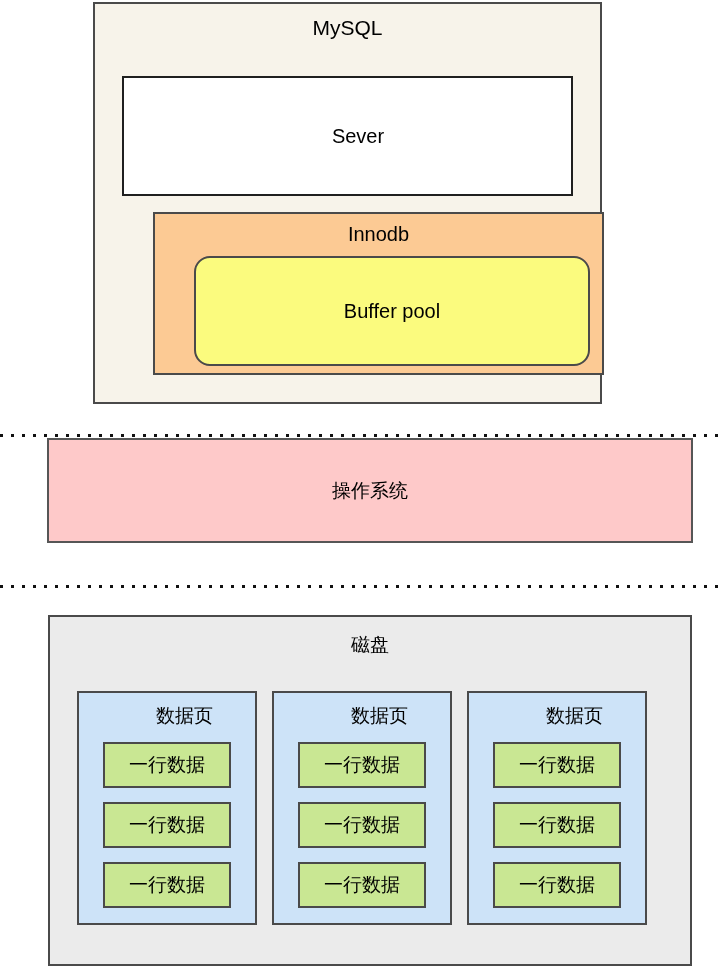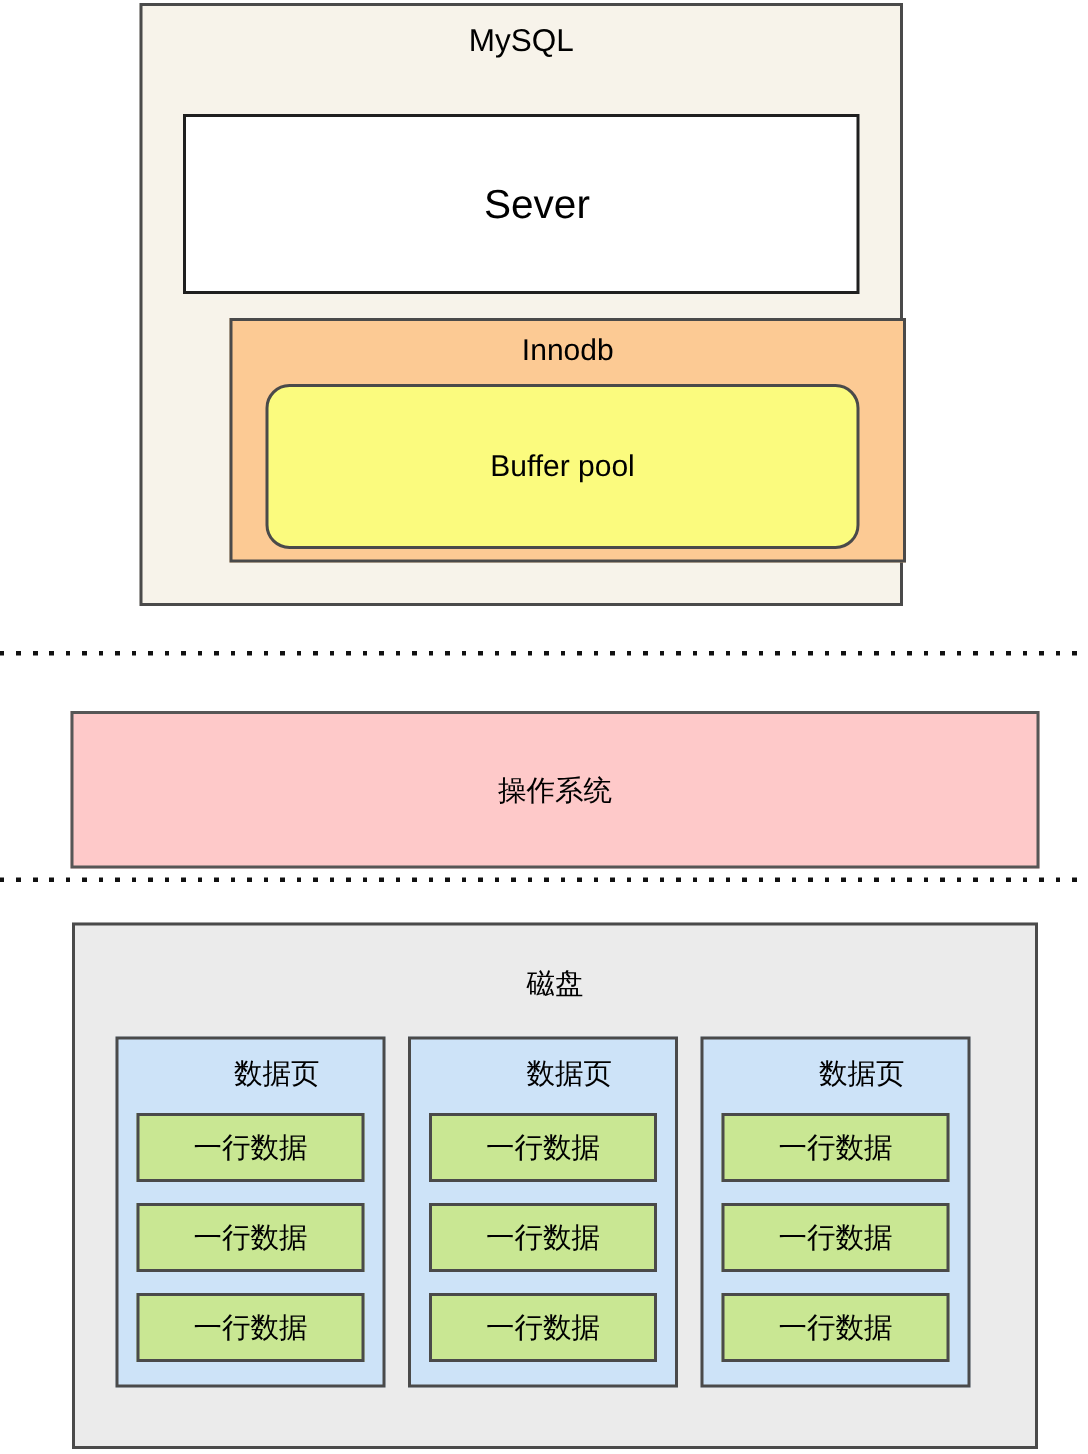--- a/index.html
+++ b/index.html
@@ -34,39 +34,39 @@
     text-align: center;
     font-size: 21px;
   }
   .server-box {
     position: absolute;
     left: 27px; top: 72px;
     width: 451px; height: 120px;
     background: #ffffff;
     border: 2px solid #1f1f1f;
     display: flex; align-items: center; justify-content: center;
-    font-size: 27px;
+    font-size: 20px;
     padding-left: 21px;
   }
   .innodb-box {
     position: absolute;
     left: 27px; top: 208px;
     width: 451px; height: 163px;
     background: #fcca94;
     border: 2px solid #4a4a4a;
     margin-left: 31px;
   }
   .innodb-title {
     margin-top: 9px;
     text-align: center;
     font-size: 20px;
   }
   .buffer-pool {
     position: absolute;
-    left: 22px; top: 42px;
+    left: 39px; top: 42px;
     width: 396px; height: 110px;
     background: #fbfb7e;
     border: 2px solid #4a4a4a;
     border-radius: 16px;
     display: flex; align-items: center; justify-content: center;
     font-size: 20px;
   }
 
   
   .dotted-line {
@@ -74,38 +74,38 @@
     left: 0;
     width: 725px; height: 3px;
     background: repeating-linear-gradient(90deg, #111111 0 3px, transparent 3px 11px);
   }
   .line-1 { top: 434px; }
   .line-2 { top: 585px; }
 
   
   .os-box {
     position: absolute;
-    left: 47px; top: 474px;
+    left: 47px; top: 438px;
     width: 646px; height: 105px;
     background: #fec9c9;
     border: 2px solid #565656;
     display: flex; align-items: center; justify-content: center;
     font-size: 19px;
   }
 
   
   .disk-box {
     position: absolute;
     left: 48px; top: 615px;
     width: 644px; height: 351px;
     background: #ebebeb;
     border: 2px solid #4a4a4a;
   }
   .disk-title {
-    margin-top: 26px;
+    margin-top: 15px;
     text-align: center;
     font-size: 19px;
   }
   .page-box {
     position: absolute;
     top: 74px;
     width: 180px; height: 234px;
     background: #cde3f8;
     border: 2px solid #4a4a4a;
   }
@@ -115,21 +115,21 @@
   .page-title {
     margin-top: 10px;
     margin-bottom: 15px;
     height: 24px;
     text-align: center;
     font-size: 19px;
     margin-left: 35px;
   }
   .row-box {
     margin: 0 auto 14px auto;
-    width: 152px; height: 46px;
+    width: 128px; height: 46px;
     background: #c9e793;
     border: 2px solid #4a4a4a;
     display: flex; align-items: center; justify-content: center;
     font-size: 19px;
   }
 </style>
 </head>
 <body>
 
 <div class="canvas">

